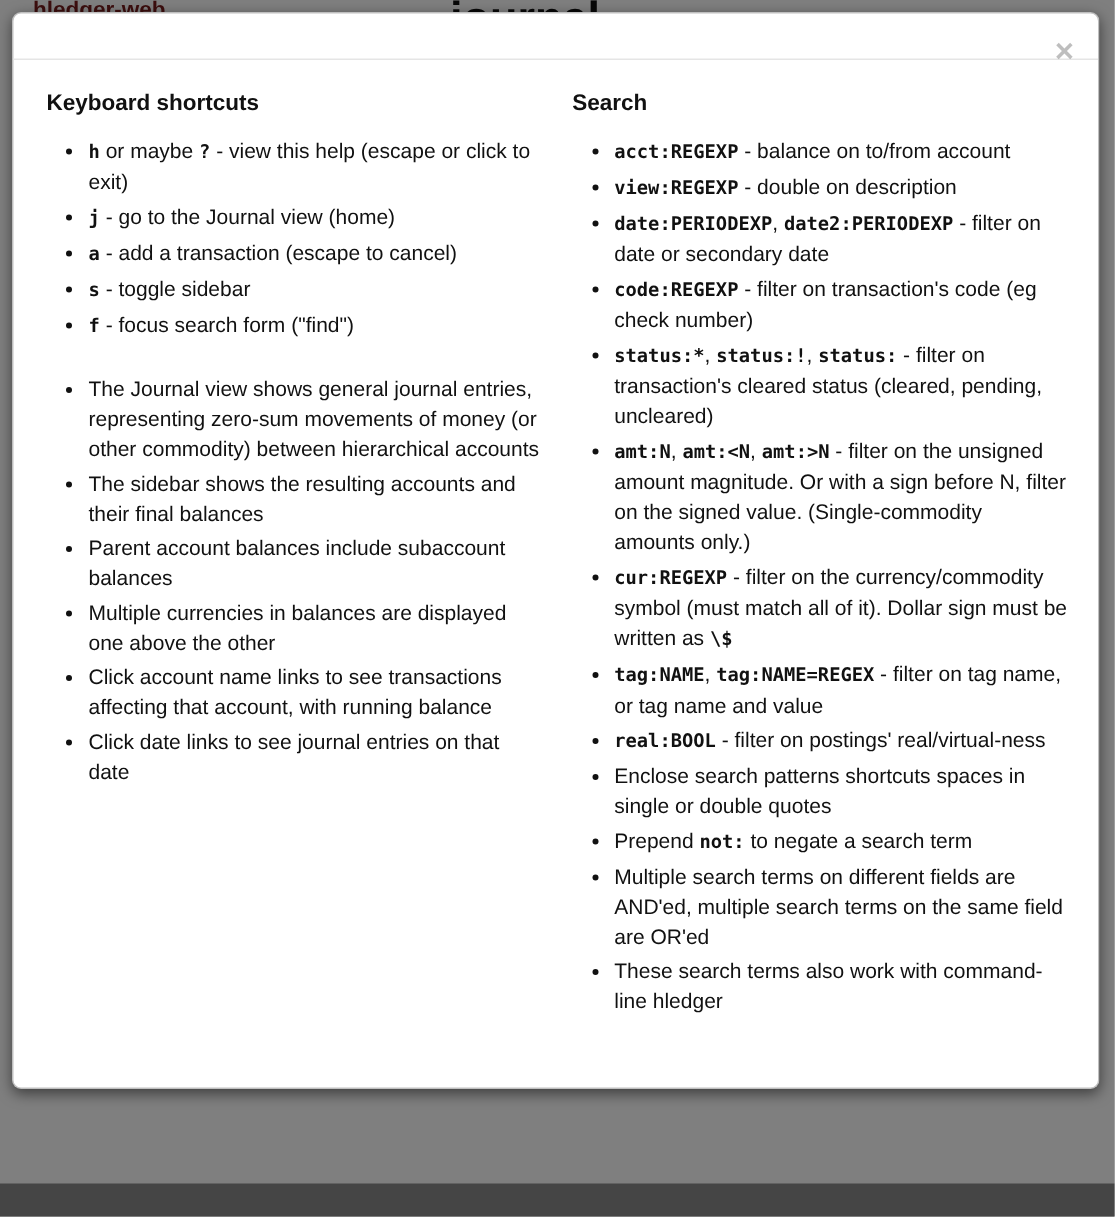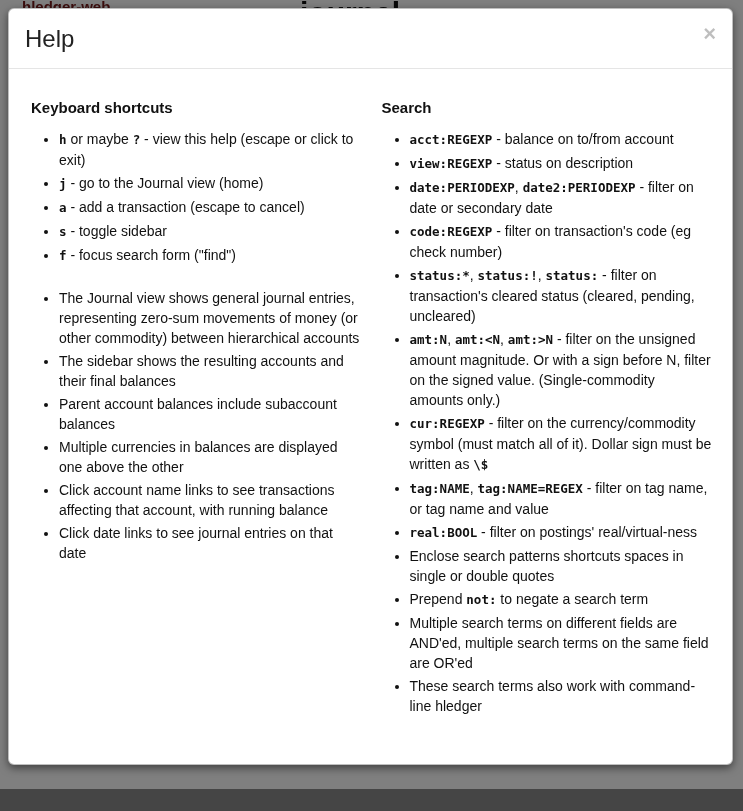--- a/index.html
+++ b/index.html
@@ -89,21 +89,21 @@
     display: flex;
     gap: 18px;
   }
   .col { flex: 1 1 0; min-width: 0; }
   .section-heading {
     margin: 10px 0 12px 2px;
     font-size: 15px;
     font-weight: bold;
     color: #111;
   }
-  .section-heading.first { margin-top: 16px; }
+  .section-heading.first { margin-top: 6px; }
   ul.help-list {
     margin: 13px 0 22px 0;
     padding-left: 30px;
   }
   ul.help-list li {
     font-size: 14px;
     line-height: 20px;
     color: #111;
     margin-bottom: 3px;
   }
@@ -120,21 +120,20 @@
 <div class="page-behind">
   <a class="brand" href="#">hledger-web</a>
   <h1 class="page-heading">journal</h1>
 </div>
 
 <div class="backdrop"></div>
 
 <div class="modal">
   <div class="modal-header">
     <span class="close">×</span>
-    <h2 class="modal-title">Help</h2>
   </div>
   <div class="modal-body">
     <div class="col">
       <h3 class="section-heading first">Keyboard shortcuts</h3>
       <ul class="help-list">
           <li><span class="code">h</span><span> or maybe </span><span class="code">?</span><span> - view this help (escape or click to exit)</span></li>
           <li><span class="code">j</span><span> - go to the Journal view (home)</span></li>
           <li><span class="code">a</span><span> - add a transaction (escape to cancel)</span></li>
           <li><span class="code">s</span><span> - toggle sidebar</span></li>
           <li><span class="code">f</span><span> - focus search form ("find")</span></li>
@@ -145,21 +144,21 @@
           <li><span>Parent account balances include subaccount balances</span></li>
           <li><span>Multiple currencies in balances are displayed one above the other</span></li>
           <li><span>Click account name links to see transactions affecting that account, with running balance</span></li>
           <li><span>Click date links to see journal entries on that date</span></li>
         </ul>
     </div>
     <div class="col">
       <h3 class="section-heading first">Search</h3>
       <ul class="help-list">
           <li><span class="code">acct:REGEXP</span><span> - balance on to/from account</span></li>
-          <li><span class="code">view:REGEXP</span><span> - status on description</span></li>
+          <li><span class="code">view:REGEXP</span><span> - double on description</span></li>
           <li><span class="code">date:PERIODEXP</span><span>, </span><span class="code">date2:PERIODEXP</span><span> - filter on date or secondary date</span></li>
           <li><span class="code">code:REGEXP</span><span> - filter on transaction's code (eg check number)</span></li>
           <li><span class="code">status:*</span><span>, </span><span class="code">status:!</span><span>, </span><span class="code">status:</span><span> - filter on transaction's cleared status (cleared, pending, uncleared)</span></li>
           <li><span class="code">amt:N</span><span>, </span><span class="code">amt:&lt;N</span><span>, </span><span class="code">amt:&gt;N</span><span> - filter on the unsigned amount magnitude. Or with a sign before N, filter on the signed value. (Single-commodity amounts only.)</span></li>
           <li><span class="code">cur:REGEXP</span><span> - filter on the currency/commodity symbol (must match all of it). Dollar sign must be written as </span><span class="code">\$</span></li>
           <li><span class="code">tag:NAME</span><span>, </span><span class="code">tag:NAME=REGEX</span><span> - filter on tag name, or tag name and value</span></li>
           <li><span class="code">real:BOOL</span><span> - filter on postings' real/virtual-ness</span></li>
           <li><span>Enclose search patterns shortcuts spaces in single or double quotes</span></li>
           <li><span>Prepend </span><span class="code">not:</span><span> to negate a search term</span></li>
           <li><span>Multiple search terms on different fields are AND'ed, multiple search terms on the same field are OR'ed</span></li>

